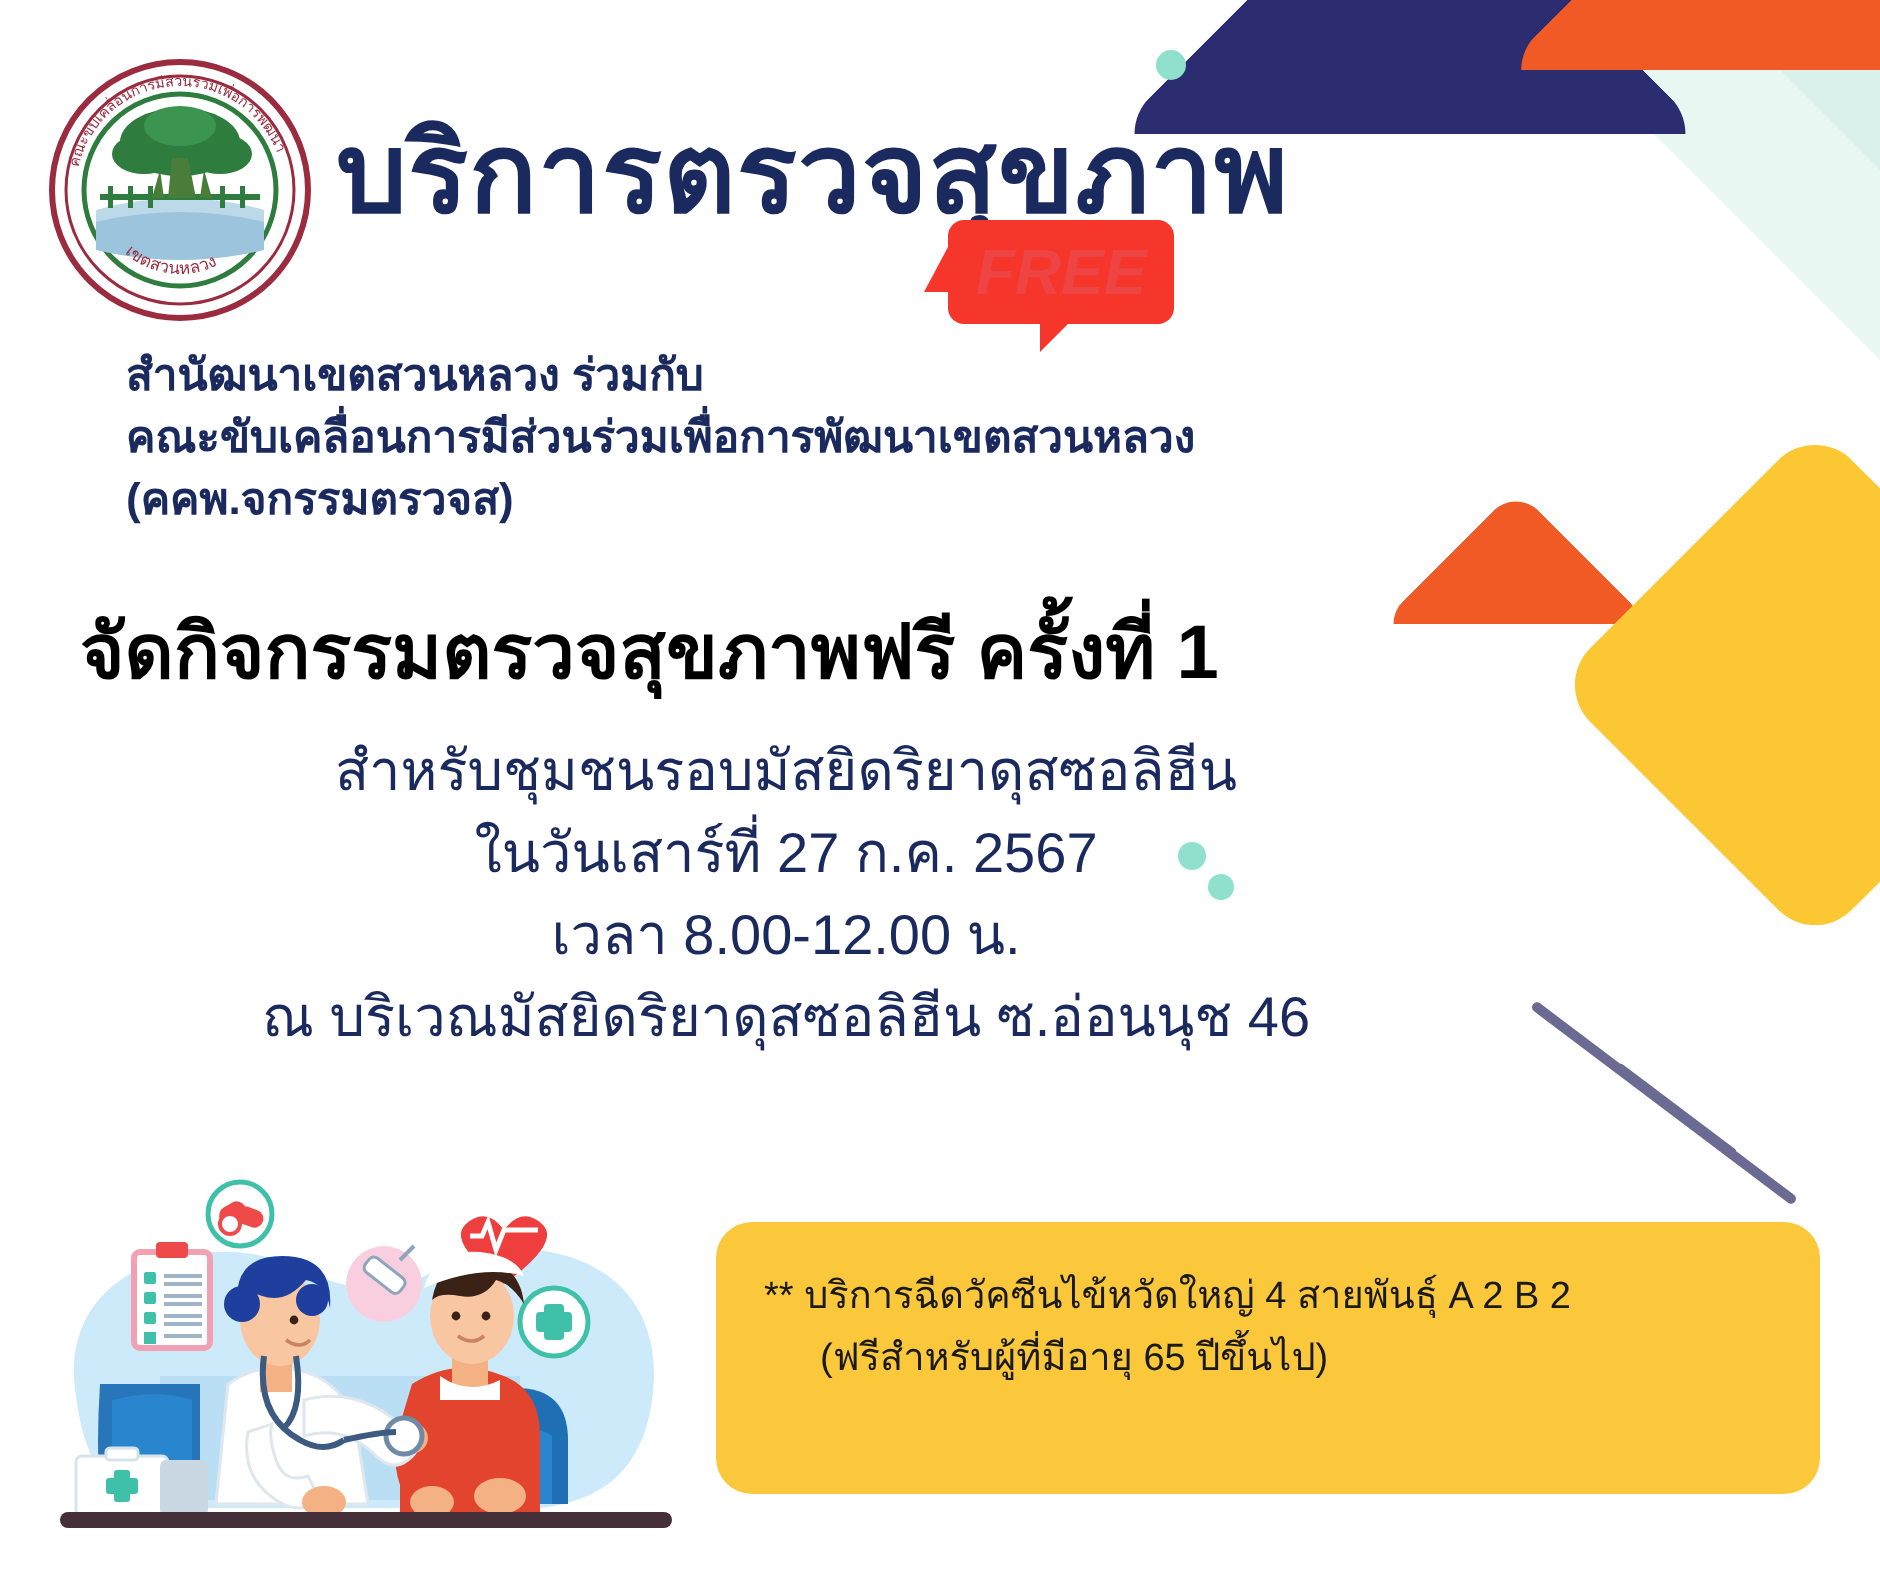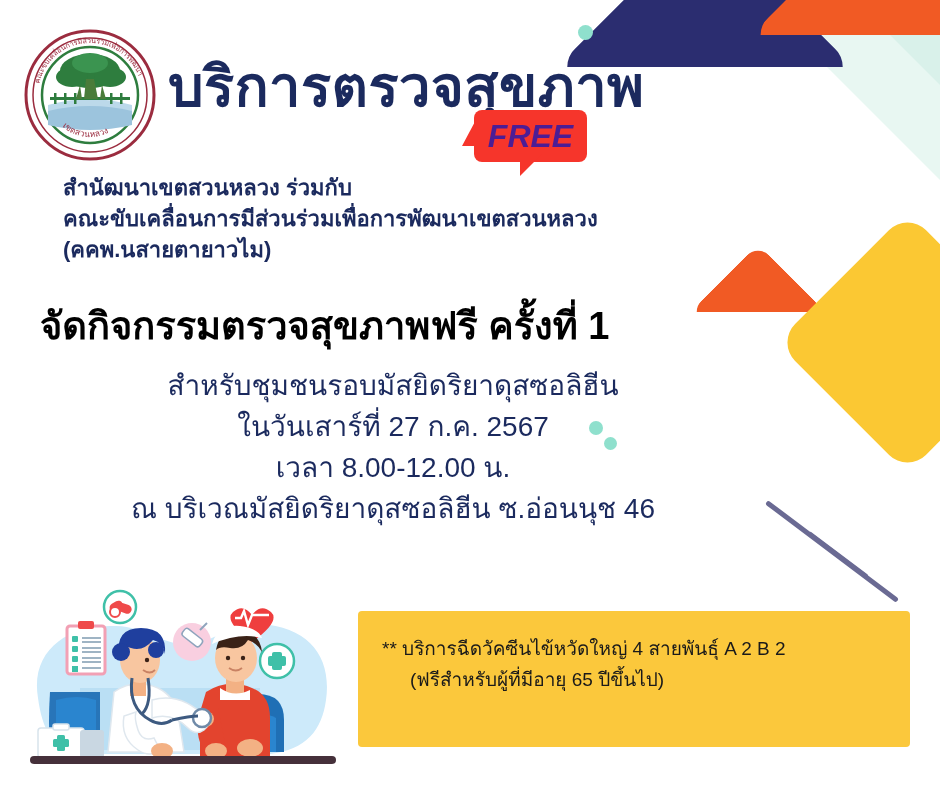--- a/index.html
+++ b/index.html
@@ -135,21 +135,21 @@
   .free-badge .tail2{
     position:absolute;left:58px;top:44px;
     width:0;height:0;
     border-left:22px solid #f6352b;
     border-bottom:22px solid transparent;
   }
   .free-badge .label{
     position:absolute;left:12px;top:0;
     width:113px;height:52px;
     display:flex;align-items:center;justify-content:center;
-    color:#4c1d95;font-size:32px;font-weight:bold;
+    color:#ef4444;font-size:32px;font-weight:bold;
     font-style:italic;letter-spacing:0px;
   }
 
   
   .org{
     position:absolute;left:63px;top:172px;
     color:#1b2a5e;
     font-size:22px;font-weight:bold;line-height:31px;
     white-space:nowrap;
   }
@@ -172,21 +172,21 @@
     font-weight:normal;
     padding-left:28px;
   }
   .details div{white-space:nowrap;}
 
   
   .note{
     position:absolute;left:358px;top:611px;
     width:552px;height:136px;
     background:#fbc83c;
-    border-radius:4px;
+    border-radius:18px;
     box-sizing:border-box;
     padding:22px 24px 0 24px;
     color:#1a1a1a;
     font-size:19px;line-height:31px;
   }
   .note div{white-space:nowrap;}
   .note .indent{padding-left:28px;}
 
   
   .illus{
@@ -257,21 +257,21 @@
   <div class="free-badge">
     <div class="tail"></div>
     <div class="body"></div>
     <div class="tail2"></div>
     <div class="label">FREE</div>
   </div>
 
   <div class="org">
     <div>สำนัฒนาเขตสวนหลวง ร่วมกับ</div>
     <div>คณะขับเคลื่อนการมีส่วนร่วมเพื่อการพัฒนาเขตสวนหลวง</div>
-    <div>(คคพ.นสายตายาวไม)</div>
+    <div>(คคพ.จกรรมตรวจส)</div>
   </div>
 
   <div class="headline">จัดกิจกรรมตรวจสุขภาพฟรี ครั้งที่ 1</div>
 
   <div class="details">
     <div>สำหรับชุมชนรอบมัสยิดริยาดุสซอลิฮีน</div>
     <div>ในวันเสาร์ที่ 27 ก.ค. 2567</div>
     <div>เวลา 8.00-12.00 น.</div>
     <div>ณ บริเวณมัสยิดริยาดุสซอลิฮีน ซ.อ่อนนุช 46</div>
   </div>

